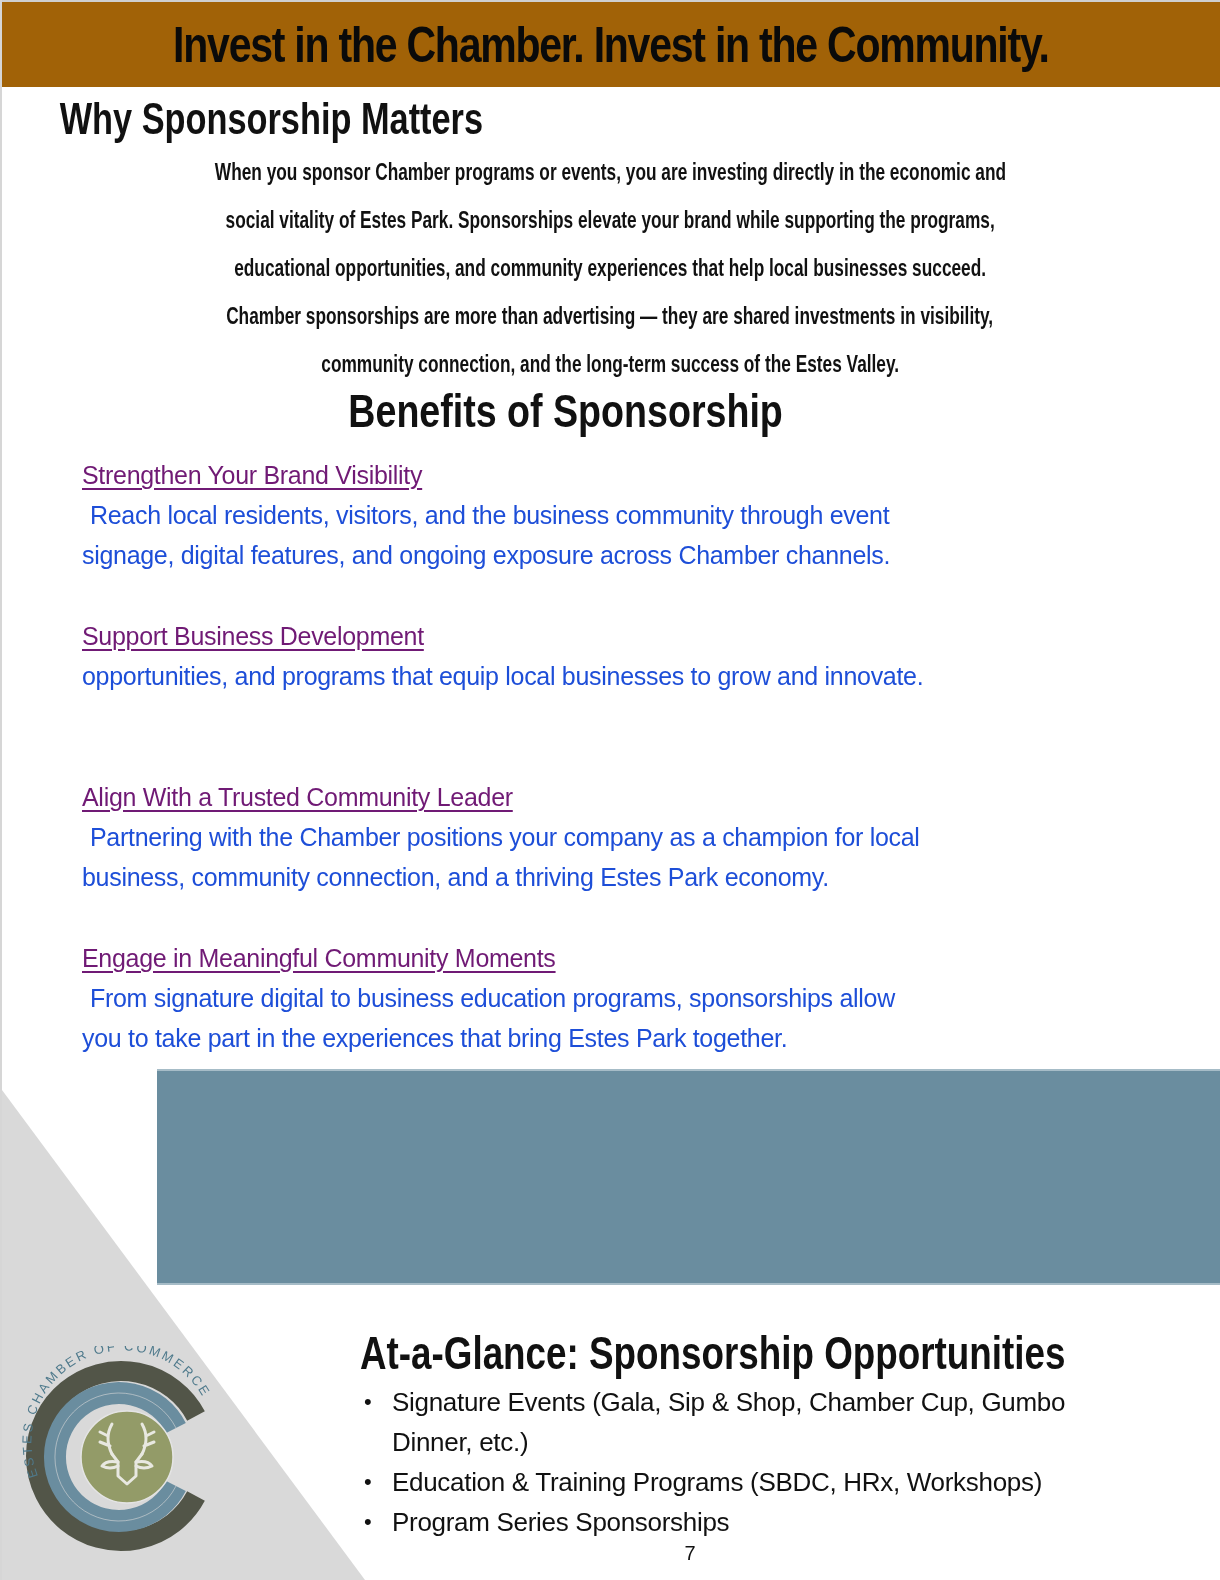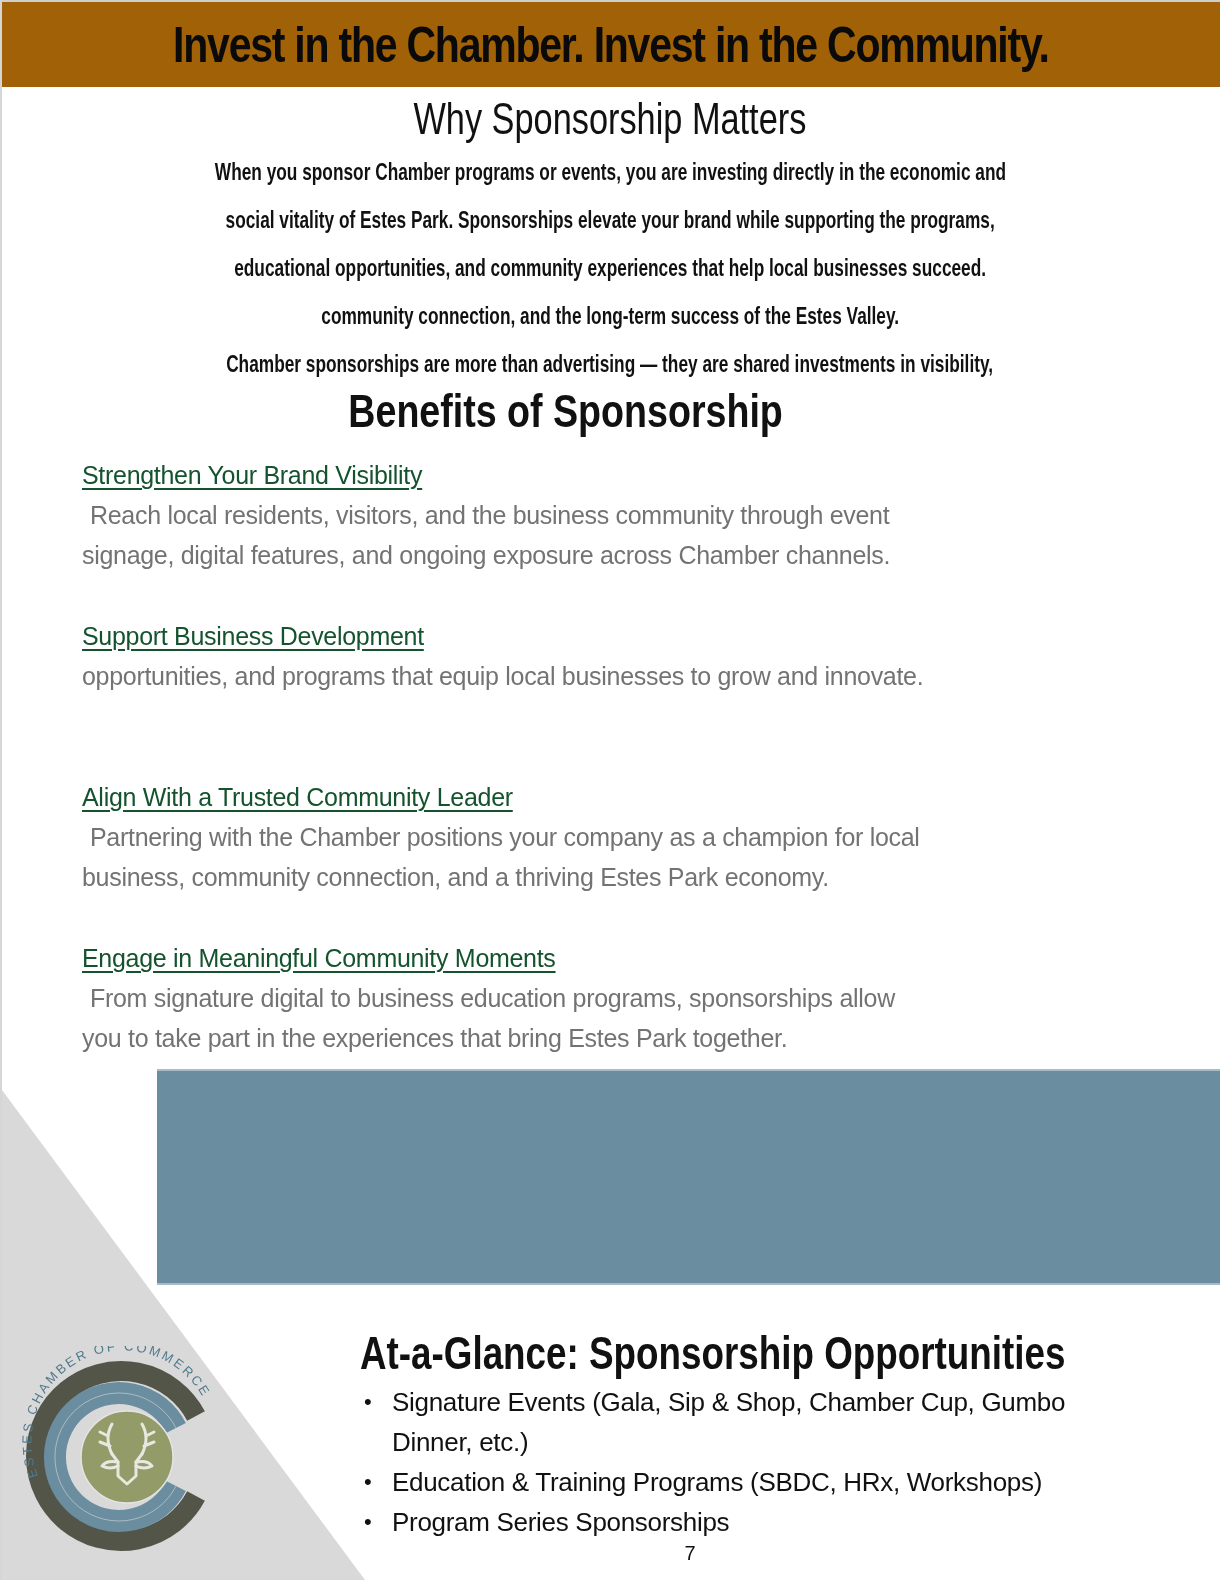--- a/index.html
+++ b/index.html
@@ -15,22 +15,22 @@
     }
     .banner-title {
       font-family: "Liberation Sans", sans-serif;
       font-weight: bold; font-size: 50px; letter-spacing: -1.5px;
       transform: scaleX(0.82); white-space: nowrap; color: #0a0a0a;
     }
 
     .condensed { display: inline-block; transform-origin: center; white-space: nowrap; }
 
     .why-title {
-      position: absolute; left: 0; width: 1220px; top: 94px; text-align: center;
-      font-weight: normal; font-size: 44px; line-height: 50px;
+      position: absolute; left: 0; width: 1220px; top: 94px; 
+      font-weight: bold; font-size: 44px; line-height: 50px;
     }
     .why-title .condensed { transform: scaleX(0.78); }
 
     .intro {
       position: absolute; left: 0; width: 1220px; top: 148px; text-align: center;
     }
     .intro-line {
       font-weight: bold; font-size: 24px; line-height: 48px; height: 48px;
     }
     .intro-line .condensed { transform: scaleX(0.72); }
@@ -38,24 +38,24 @@
     .benefits-title {
       position: absolute; left: 0; width: 1132px; top: 384px; text-align: center;
       font-weight: bold; font-size: 47px; line-height: 54px;
     }
     .benefits-title .condensed { transform: scaleX(0.8); }
 
     .benefits { position: absolute; left: 82px; top: 455px; width: 1080px; }
     .benefit { height: 161px; }
     .benefit-heading {
       font-size: 25px; line-height: 40px; text-decoration: underline;
-      text-decoration-thickness: 1.5px; text-underline-offset: 4px; color: #14532d;
+      text-decoration-thickness: 1.5px; text-underline-offset: 4px; color: #701a75;
       letter-spacing: -0.3px;
     }
-    .benefit-body { font-size: 25px; line-height: 40px; color: #737373; letter-spacing: -0.3px; }
+    .benefit-body { font-size: 25px; line-height: 40px; color: #1d4ed8; letter-spacing: -0.3px; }
     .benefit-body .indent { padding-left: 8px; }
 
     .triangle {
       position: absolute; left: 0; top: 0; width: 1220px; height: 1580px;
       pointer-events: none;
     }
 
     .blue-box {
       position: absolute; left: 157px; top: 1069px; width: 1063px; height: 216px;
       background: #6a8d9f;
@@ -95,22 +95,22 @@
 </header>
 
 <h2 class="why-title">
   <span class="condensed">Why Sponsorship Matters</span>
 </h2>
 
 <div class="intro">
   <div class="intro-line"><span class="condensed">When you sponsor Chamber programs or events, you are investing directly in the economic and</span></div>
   <div class="intro-line"><span class="condensed">social vitality of Estes Park. Sponsorships elevate your brand while supporting the programs,</span></div>
   <div class="intro-line"><span class="condensed">educational opportunities, and community experiences that help local businesses succeed.</span></div>
+  <div class="intro-line"><span class="condensed">Chamber sponsorships are more than advertising — they are shared investments in visibility,</span></div>
   <div class="intro-line"><span class="condensed">community connection, and the long-term success of the Estes Valley.</span></div>
-  <div class="intro-line"><span class="condensed">Chamber sponsorships are more than advertising — they are shared investments in visibility,</span></div>
 </div>
 
 <h2 class="benefits-title">
   <span class="condensed">Benefits of Sponsorship</span>
 </h2>
 
 <section class="benefits">
   <div class="benefit">
     <div class="benefit-heading">Strengthen Your Brand Visibility</div>
     <div class="benefit-body">

